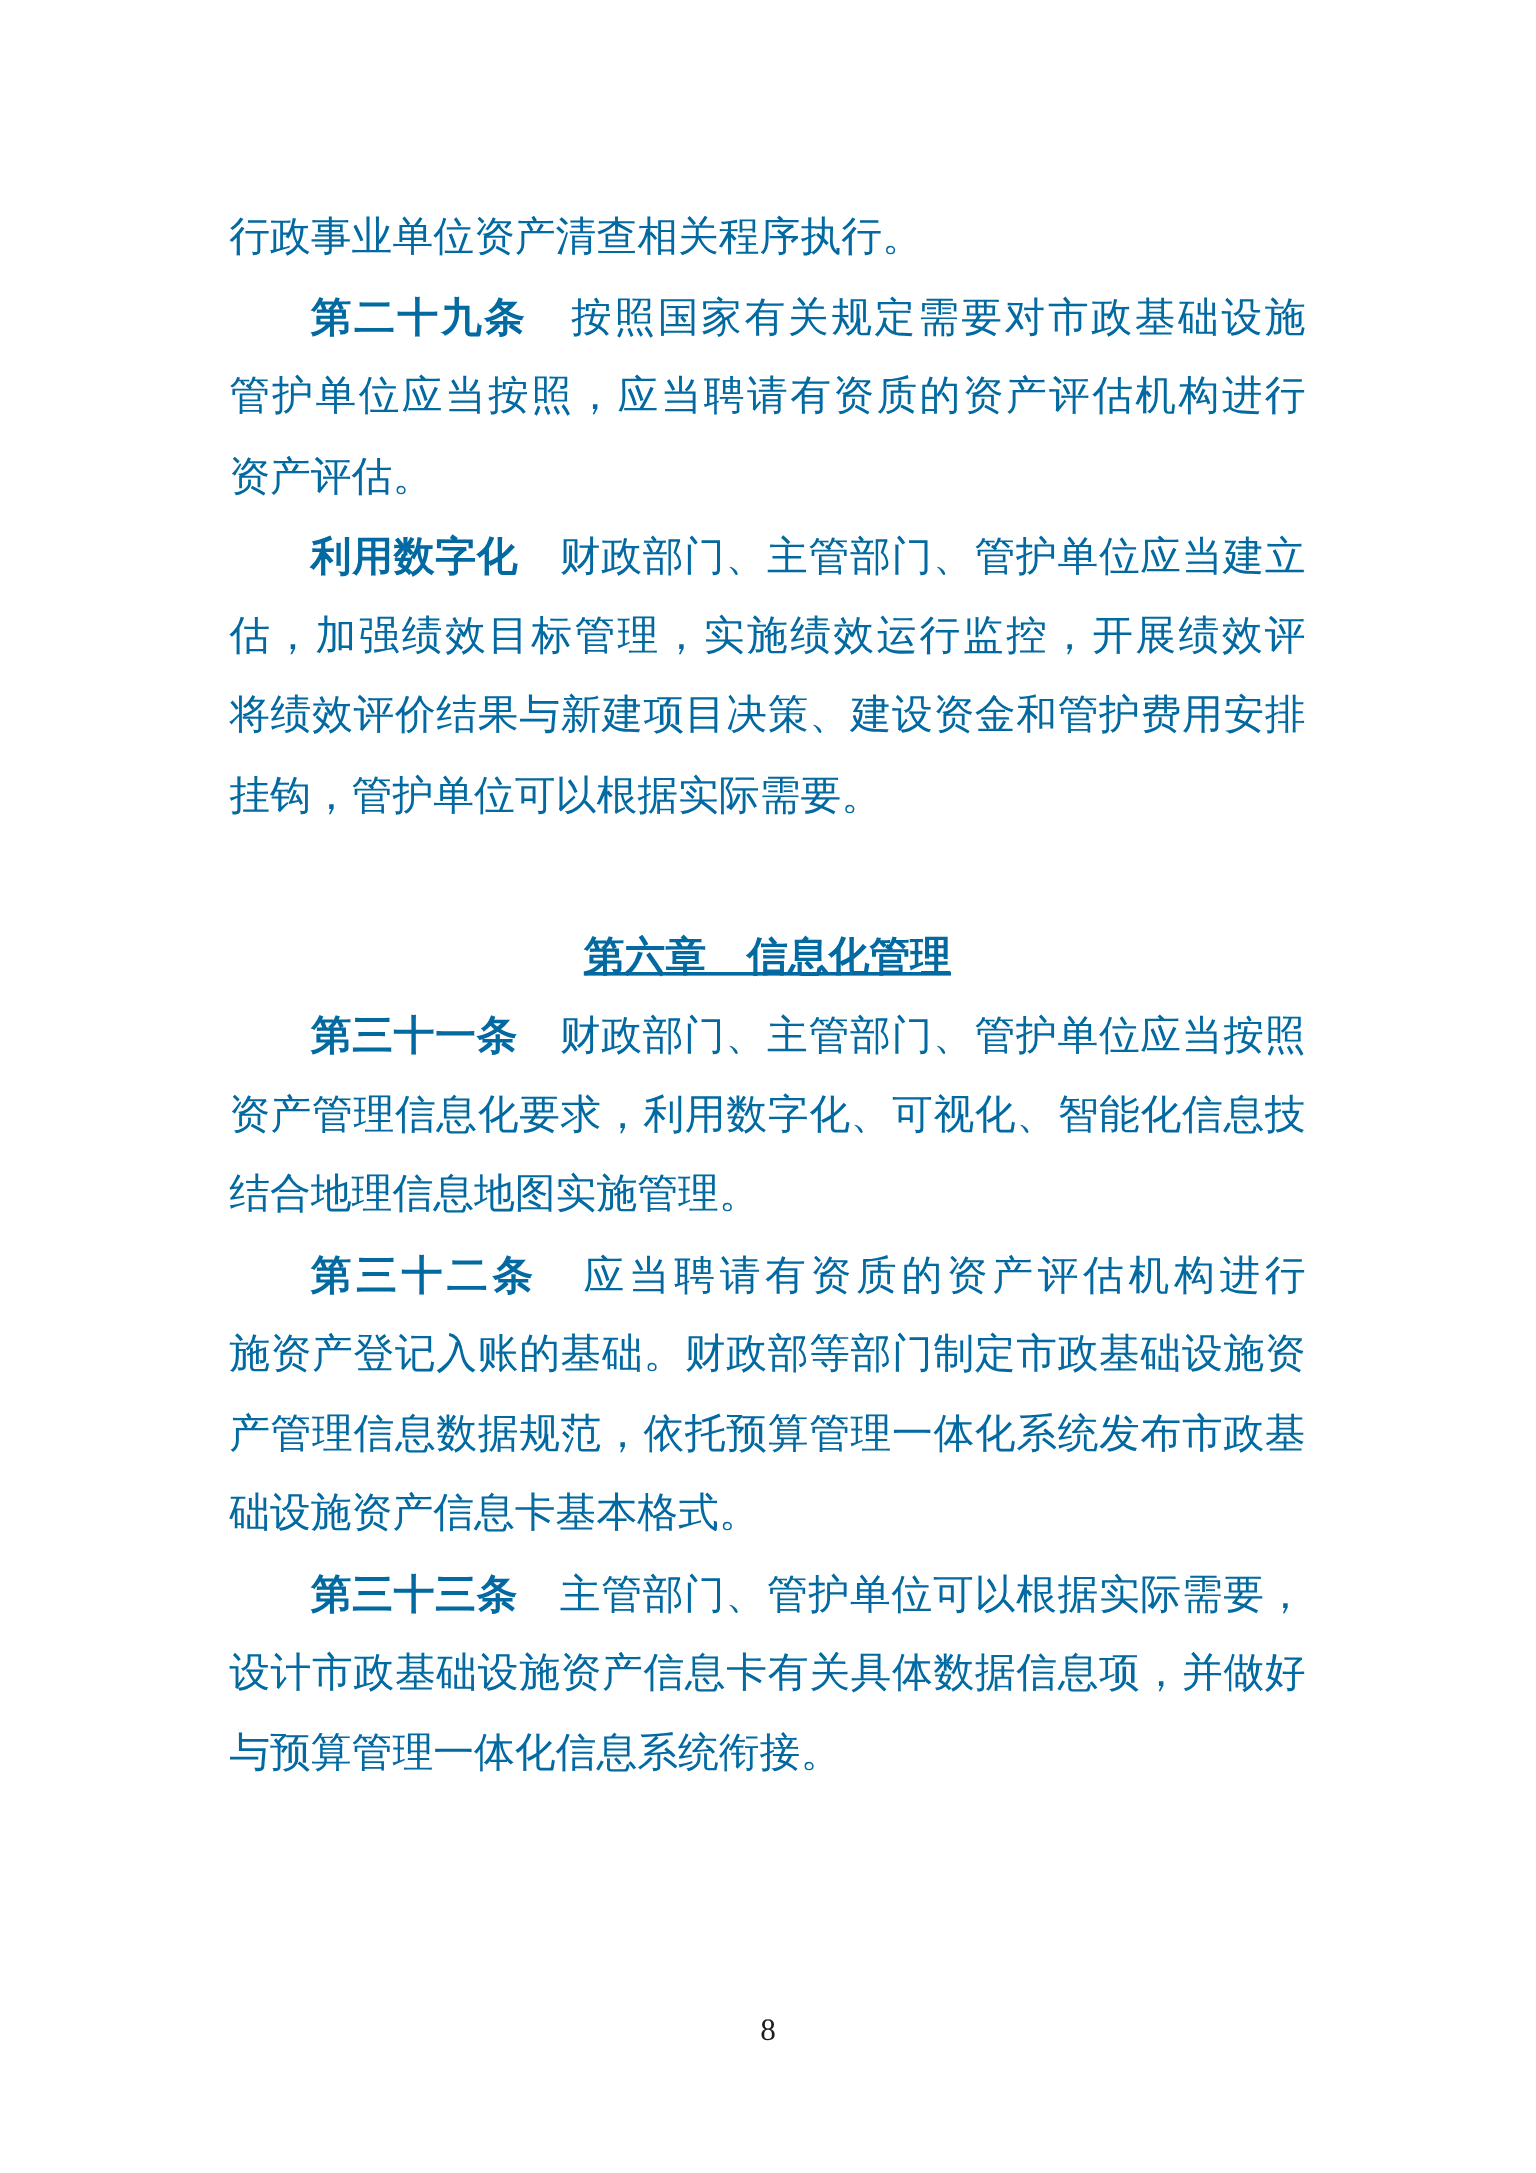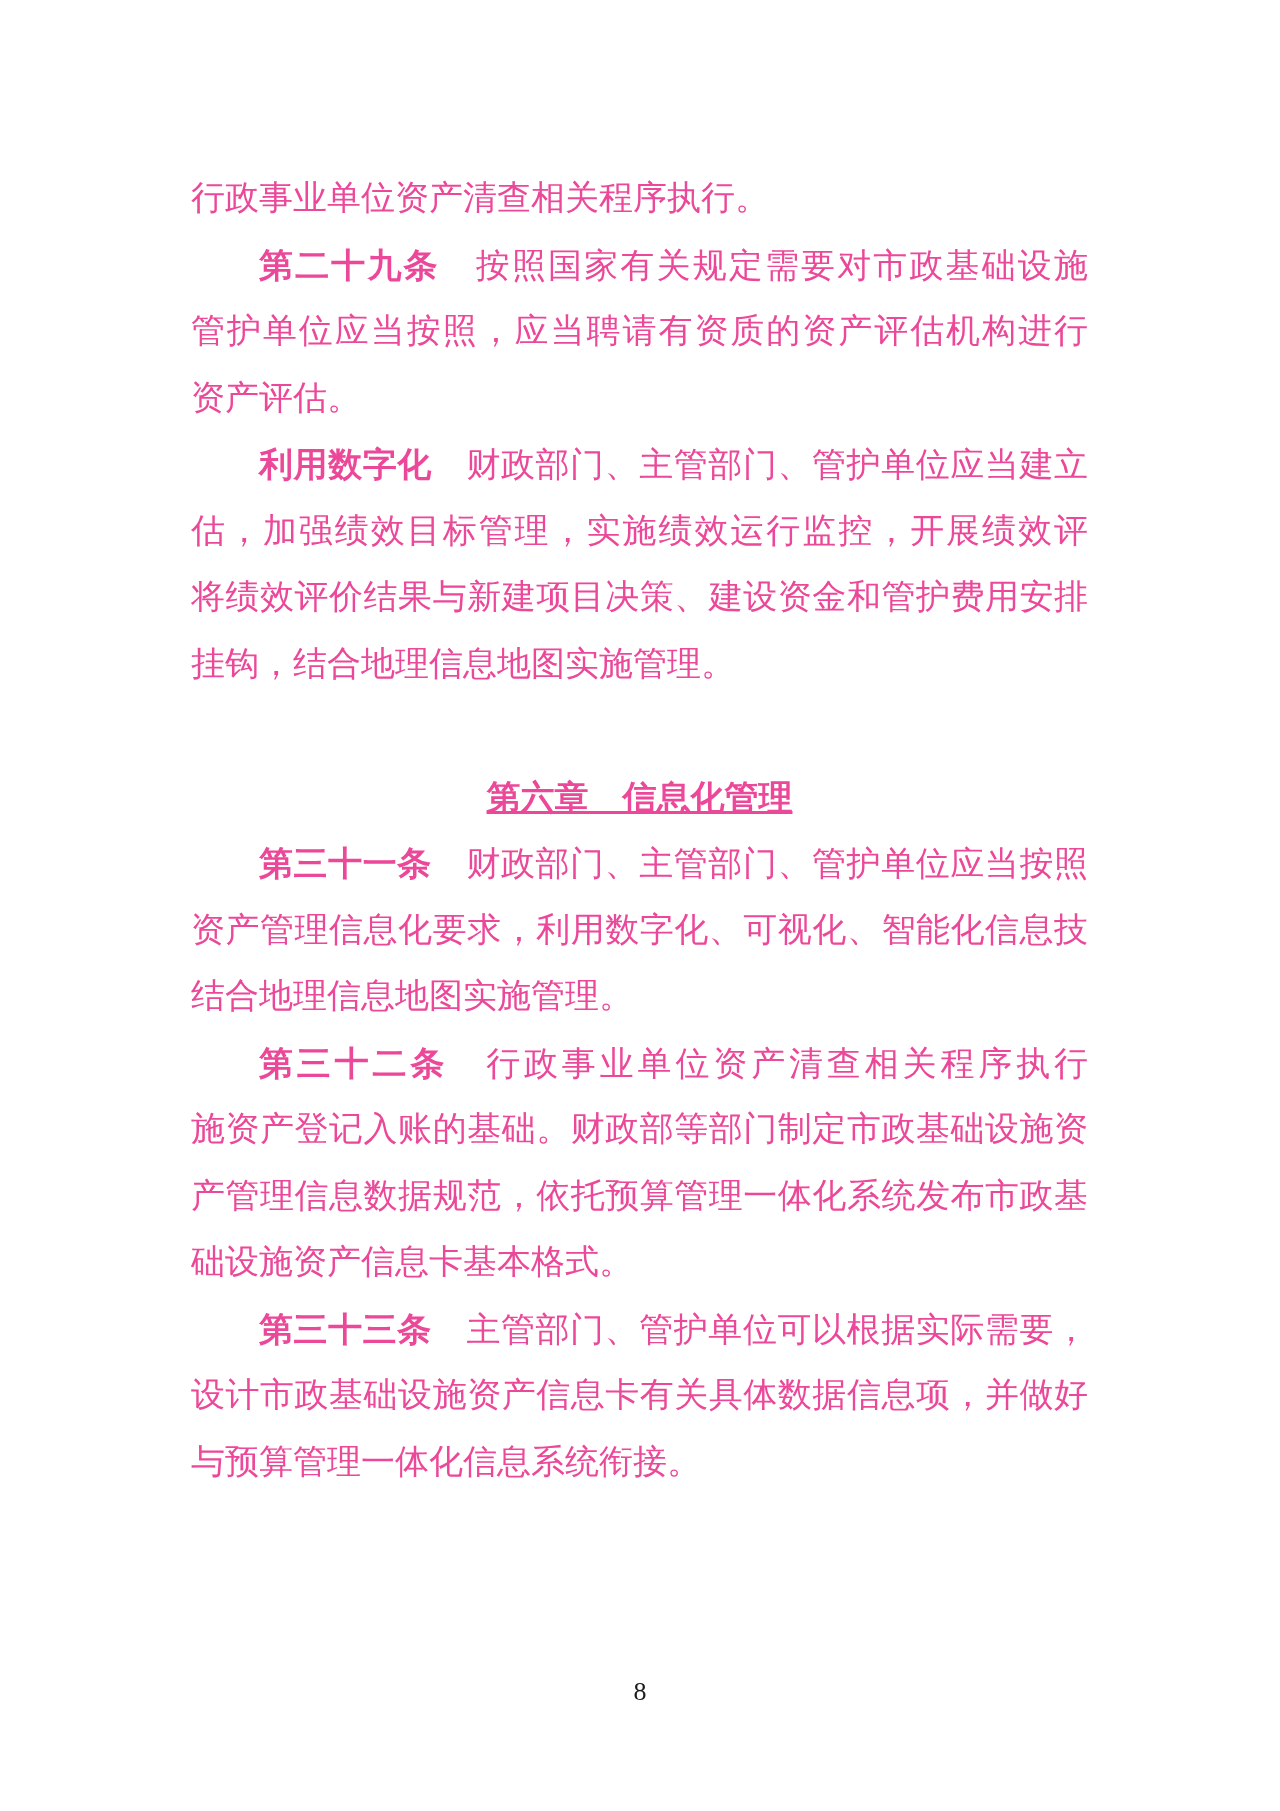--- a/index.html
+++ b/index.html
@@ -20,21 +20,21 @@
     position: absolute;
     left: 191px;
     top: 165px;
     width: 897px;
   }
   .line {
     height: 66.5px;
     line-height: 66.5px;
     font-size: 34px;
     font-family: "Liberation Serif", serif;
-    color: #ec4899;
+    color: #0369a1;
     overflow: hidden;
   }
   .line.plain  { text-align: left; }
   .line.fill {
     text-align: justify;
     text-align-last: justify;
   }
   .line.article {
     text-indent: 68px;
     text-align: justify;
@@ -70,27 +70,27 @@
 
 <div class="page">
   <div class="text-block" id="lines">
       <div class="line plain">行政事业单位资产清查相关程序执行。</div>
       <div class="line article"><span class="article-label">第二十九条</span><span>　按照国家有关规定需要对市政基础设施</span></div>
       <div class="line fill">管护单位应当按照，应当聘请有资质的资产评估机构进行</div>
       <div class="line plain">资产评估。</div>
       <div class="line article"><span class="article-label">利用数字化</span><span>　财政部门、主管部门、管护单位应当建立市</span></div>
       <div class="line fill">估，加强绩效目标管理，实施绩效运行监控，开展绩效评价，</div>
       <div class="line fill">将绩效评价结果与新建项目决策、建设资金和管护费用安排</div>
-      <div class="line plain">挂钩，结合地理信息地图实施管理。</div>
+      <div class="line plain">挂钩，管护单位可以根据实际需要。</div>
       <div class="line blank"></div>
       <div class="line chapter">第六章　信息化管理</div>
       <div class="line article"><span class="article-label">第三十一条</span><span>　财政部门、主管部门、管护单位应当按照</span></div>
       <div class="line fill">资产管理信息化要求，利用数字化、可视化、智能化信息技</div>
       <div class="line plain">结合地理信息地图实施管理。</div>
-      <div class="line article"><span class="article-label">第三十二条</span><span>　行政事业单位资产清查相关程序执行</span></div>
+      <div class="line article"><span class="article-label">第三十二条</span><span>　应当聘请有资质的资产评估机构进行</span></div>
       <div class="line fill">施资产登记入账的基础。财政部等部门制定市政基础设施资</div>
       <div class="line fill">产管理信息数据规范，依托预算管理一体化系统发布市政基</div>
       <div class="line plain">础设施资产信息卡基本格式。</div>
       <div class="line article"><span class="article-label">第三十三条</span><span>　主管部门、管护单位可以根据实际需要，</span></div>
       <div class="line fill">设计市政基础设施资产信息卡有关具体数据信息项，并做好</div>
       <div class="line plain">与预算管理一体化信息系统衔接。</div>
     </div>
   <div class="page-number">8</div>
 </div>
 

